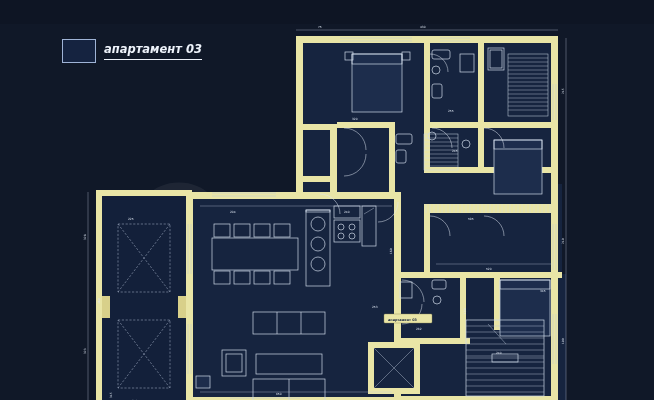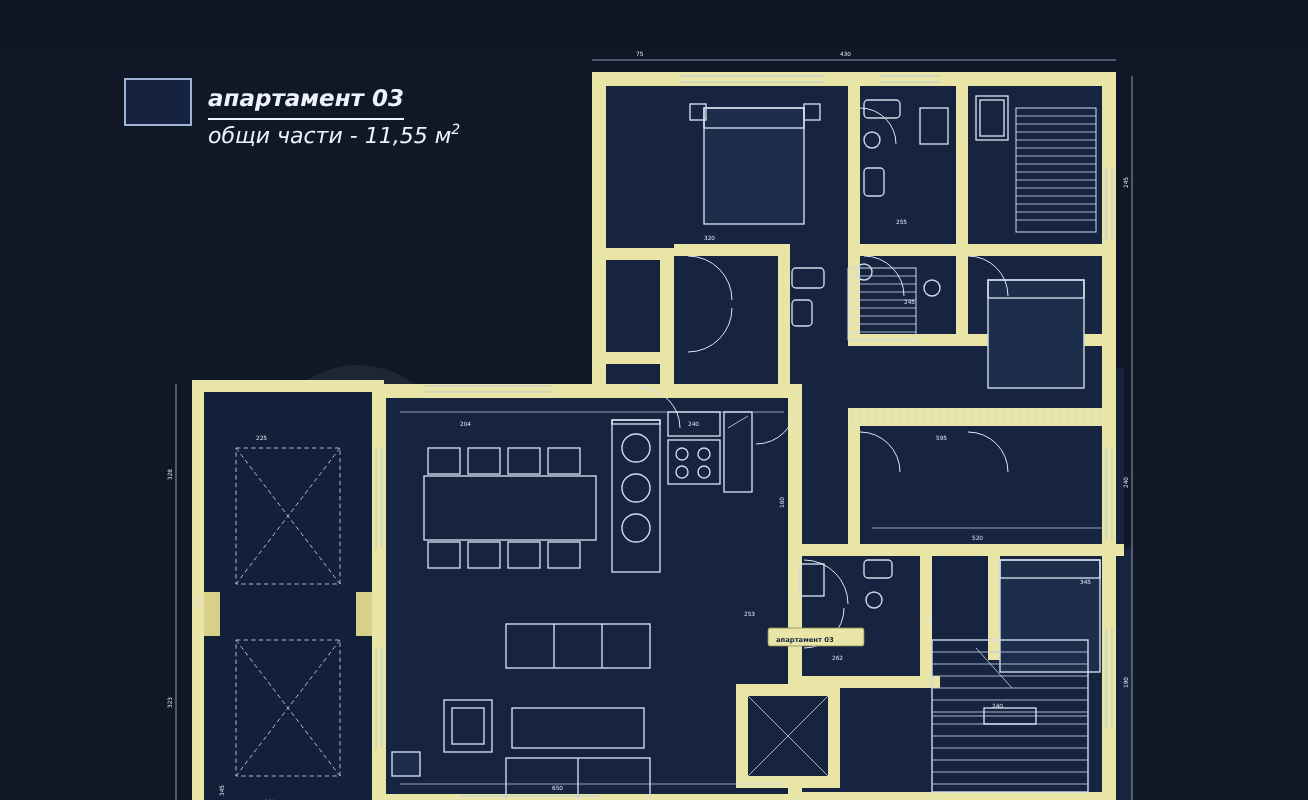--- a/index.html
+++ b/index.html
@@ -370,17 +370,16 @@
       <rect class="lbl-box" x="384" y="290" width="48" height="9" rx="1"></rect>
       <text class="lbl-txt" x="388" y="297">апартамент 03</text>
     </g>
 
   </svg>
 
   <div id="legend">
     <div class="swatch"></div>
     <div class="txt">
       <div><span class="t1">апартамент 03</span></div>
-      <div class="t3"><span>общи части - 11,55 м</span><sup>2</sup></div>
     </div>
   </div>
 
 </div>
 
 </body></html>

